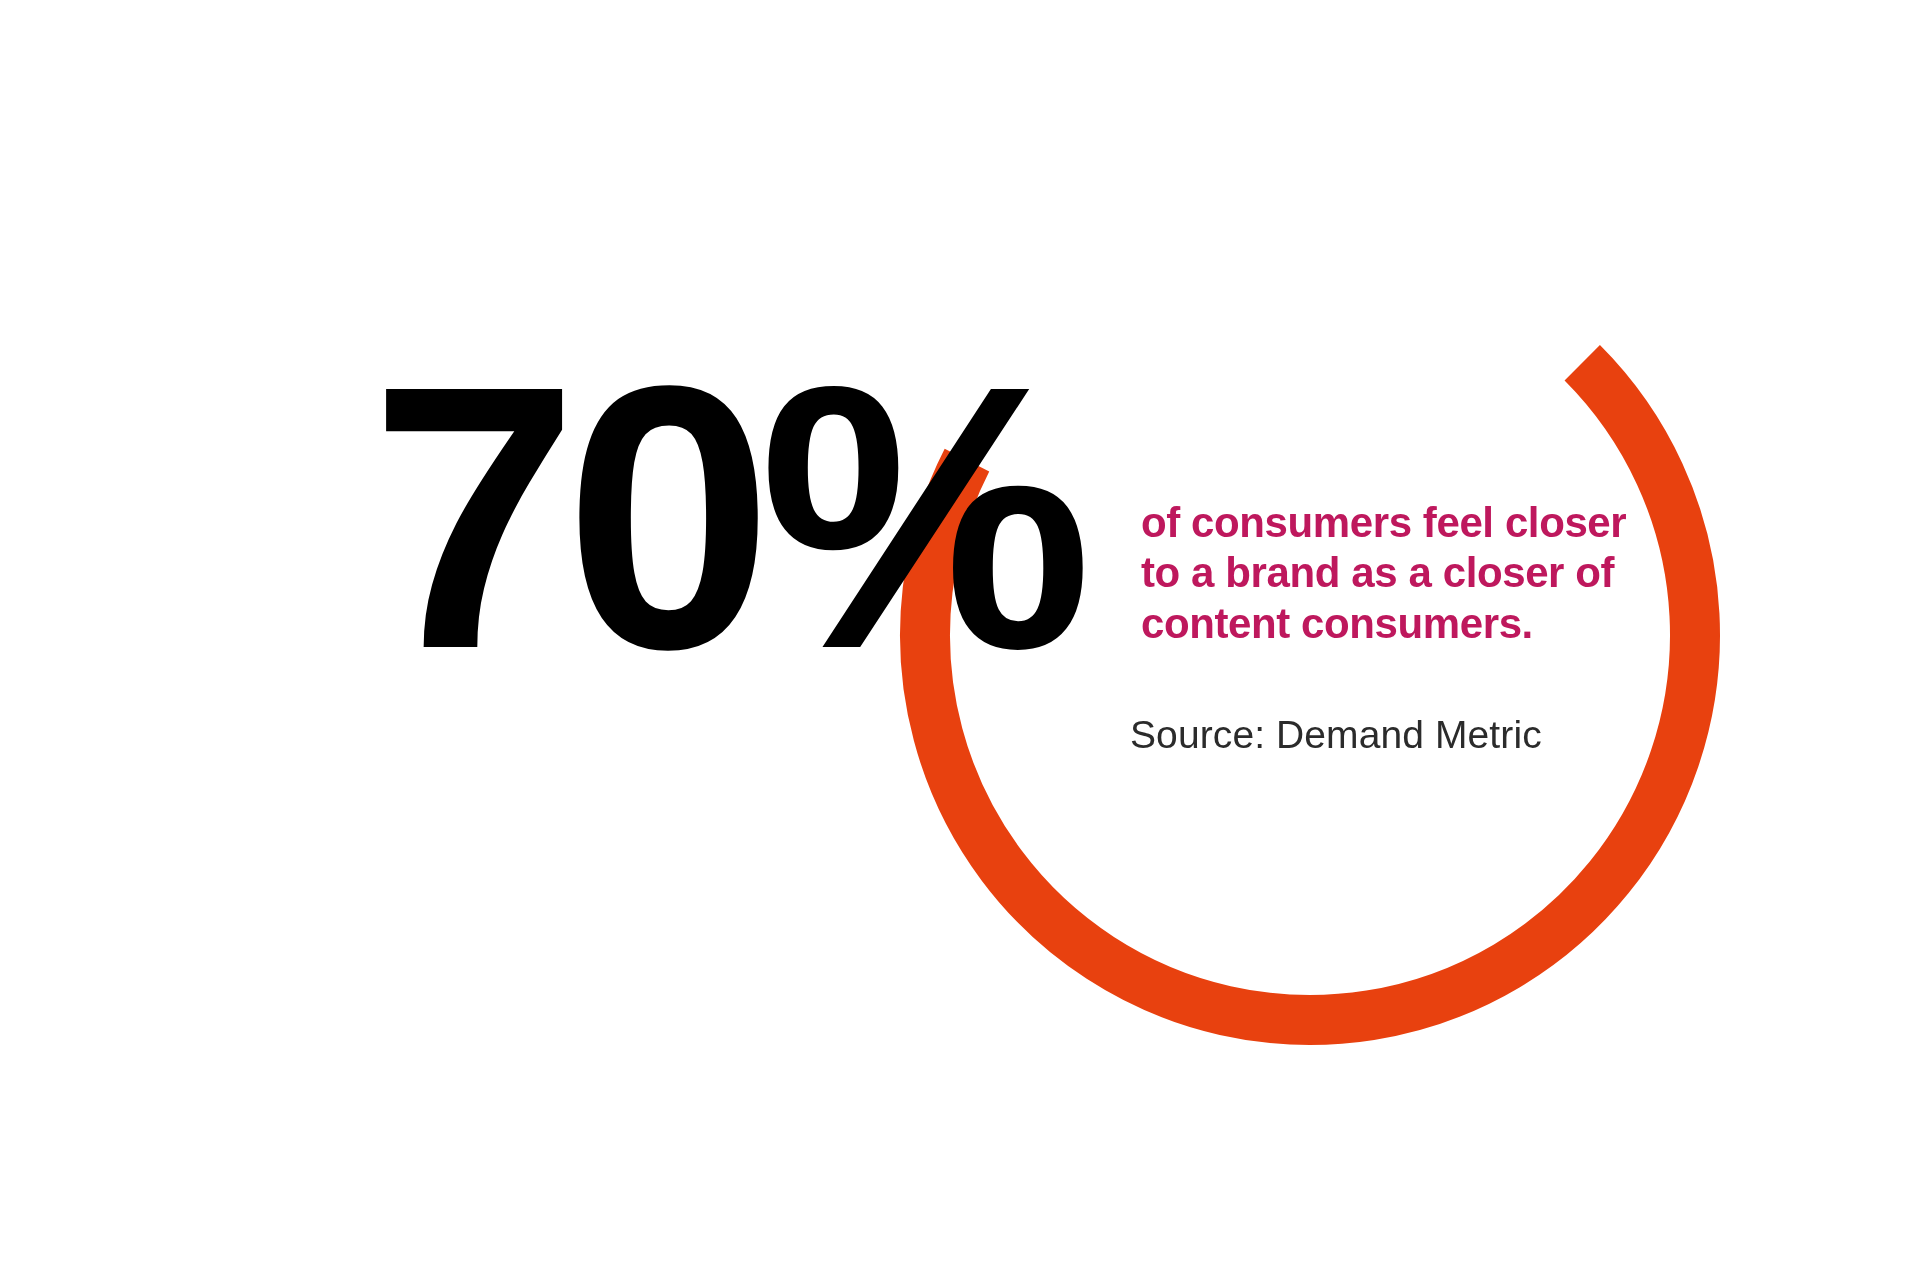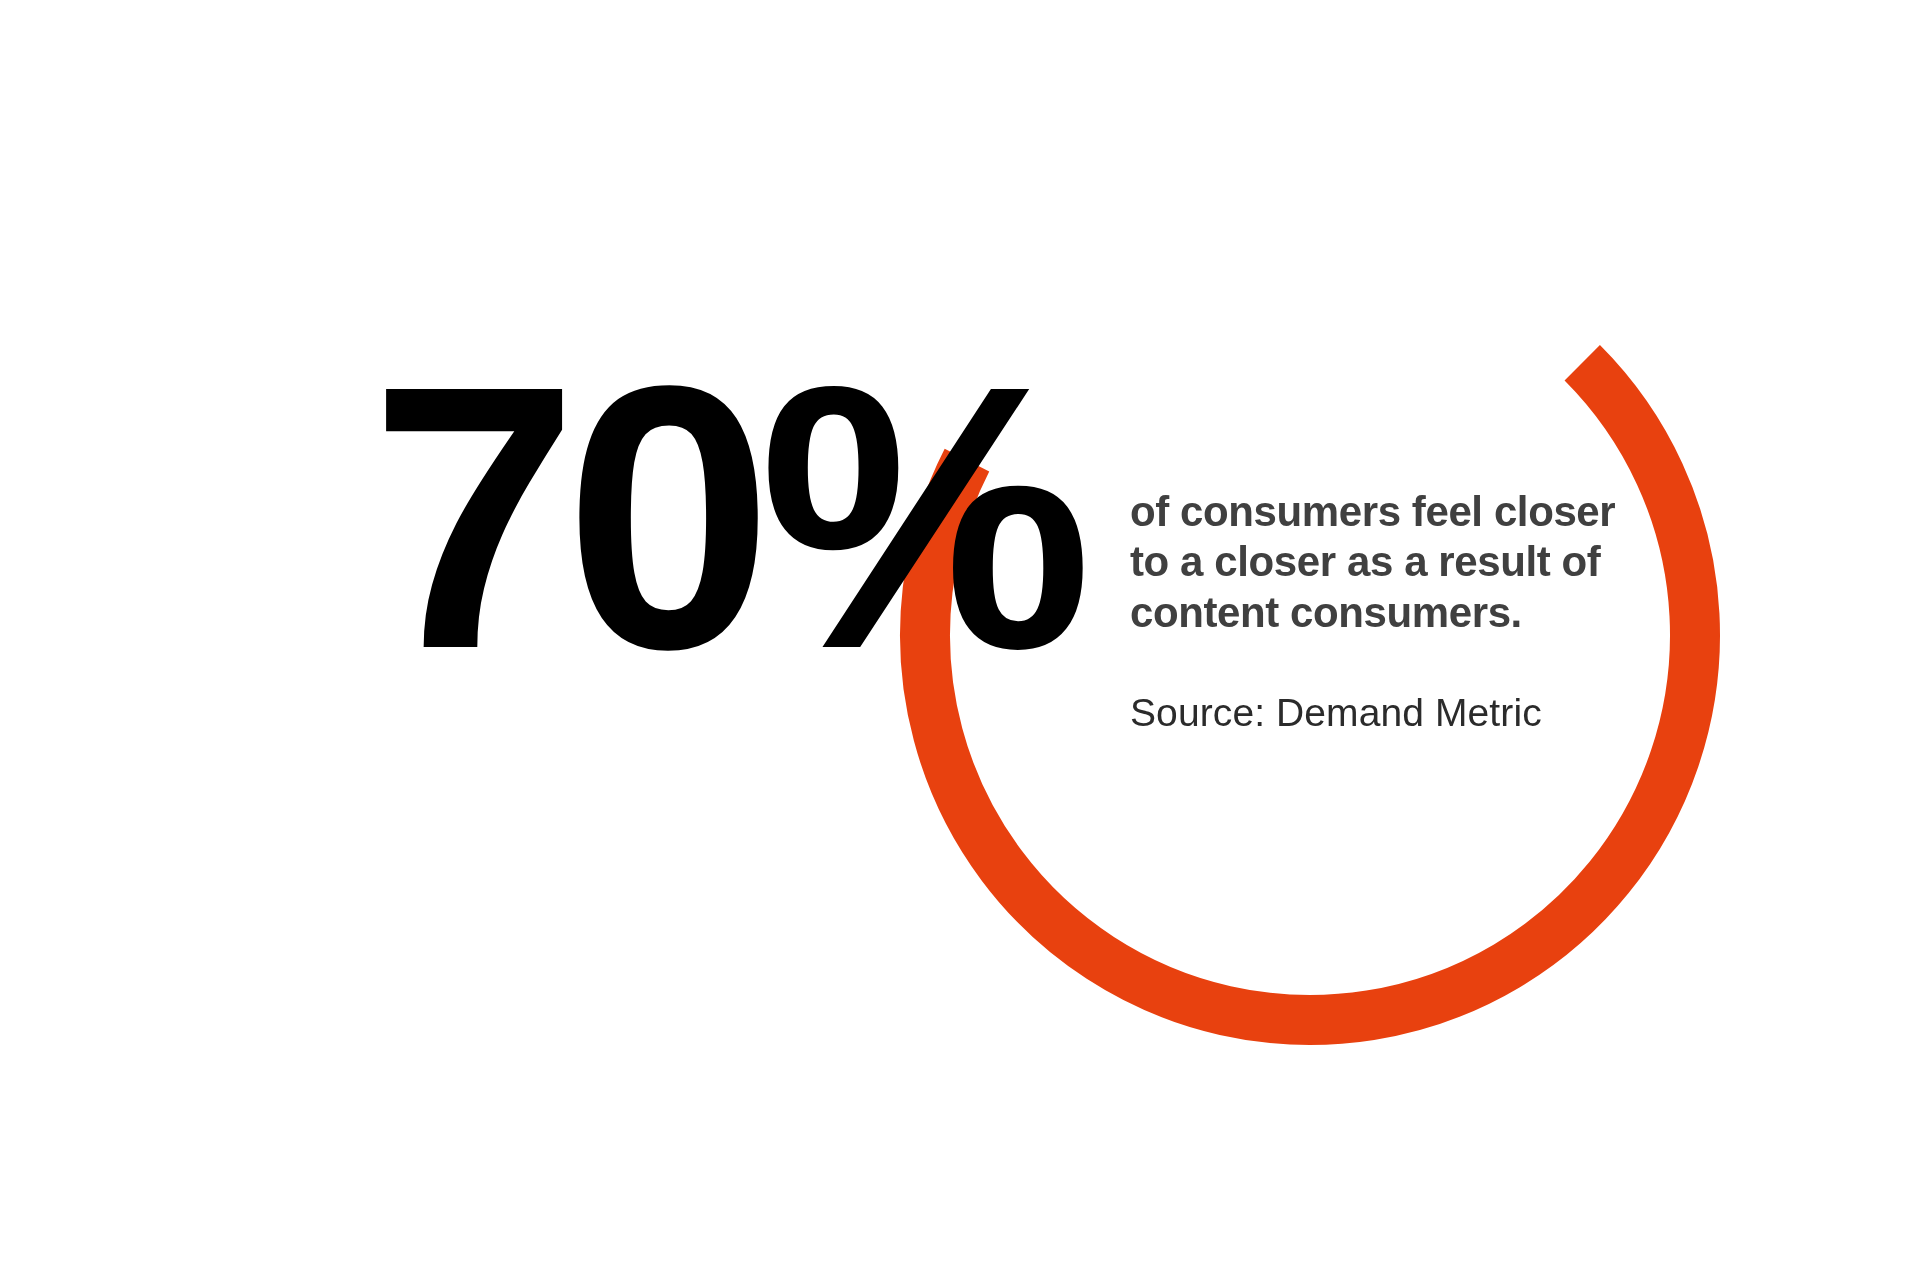--- a/index.html
+++ b/index.html
@@ -54,22 +54,22 @@
     left: 1130px;
     top: 487px;
     width: 560px;
   }
   #statement {
     font-family: "Liberation Sans", sans-serif;
     font-weight: 700;
     font-size: 42px;
     line-height: 1.2;
     letter-spacing: -0.4px;
-    color: #404040;
-    margin: 0;
+    color: #be185d;
+    margin: 11px;
   }
   #source-line {
     margin: 0;
     padding-top: 52px;
     font-family: "Liberation Sans", sans-serif;
     font-weight: 400;
     font-size: 39px;
     line-height: 1.2;
     letter-spacing: 0.1px;
     color: #2b2b2b;
@@ -86,19 +86,19 @@
         <path id="ring-arc" fill="none" stroke-linecap="butt" d="M 1582.24 362.76 A 385 385 0 1 1 966.96 460.21" stroke="#e8410f" stroke-width="50"></path>
       </g>
     </svg>
   </div>
 
   <div id="stat-number">70%</div>
 
   <div id="text-block">
     <p id="statement">
       <span>of consumers feel closer</span><br>
-      <span>to a closer as a result of</span><br>
+      <span>to a brand as a closer of</span><br>
       <span>content consumers.</span>
     </p>
     <p id="source-line">Source: Demand Metric</p>
   </div>
 
 </div>
 
 </body></html>

